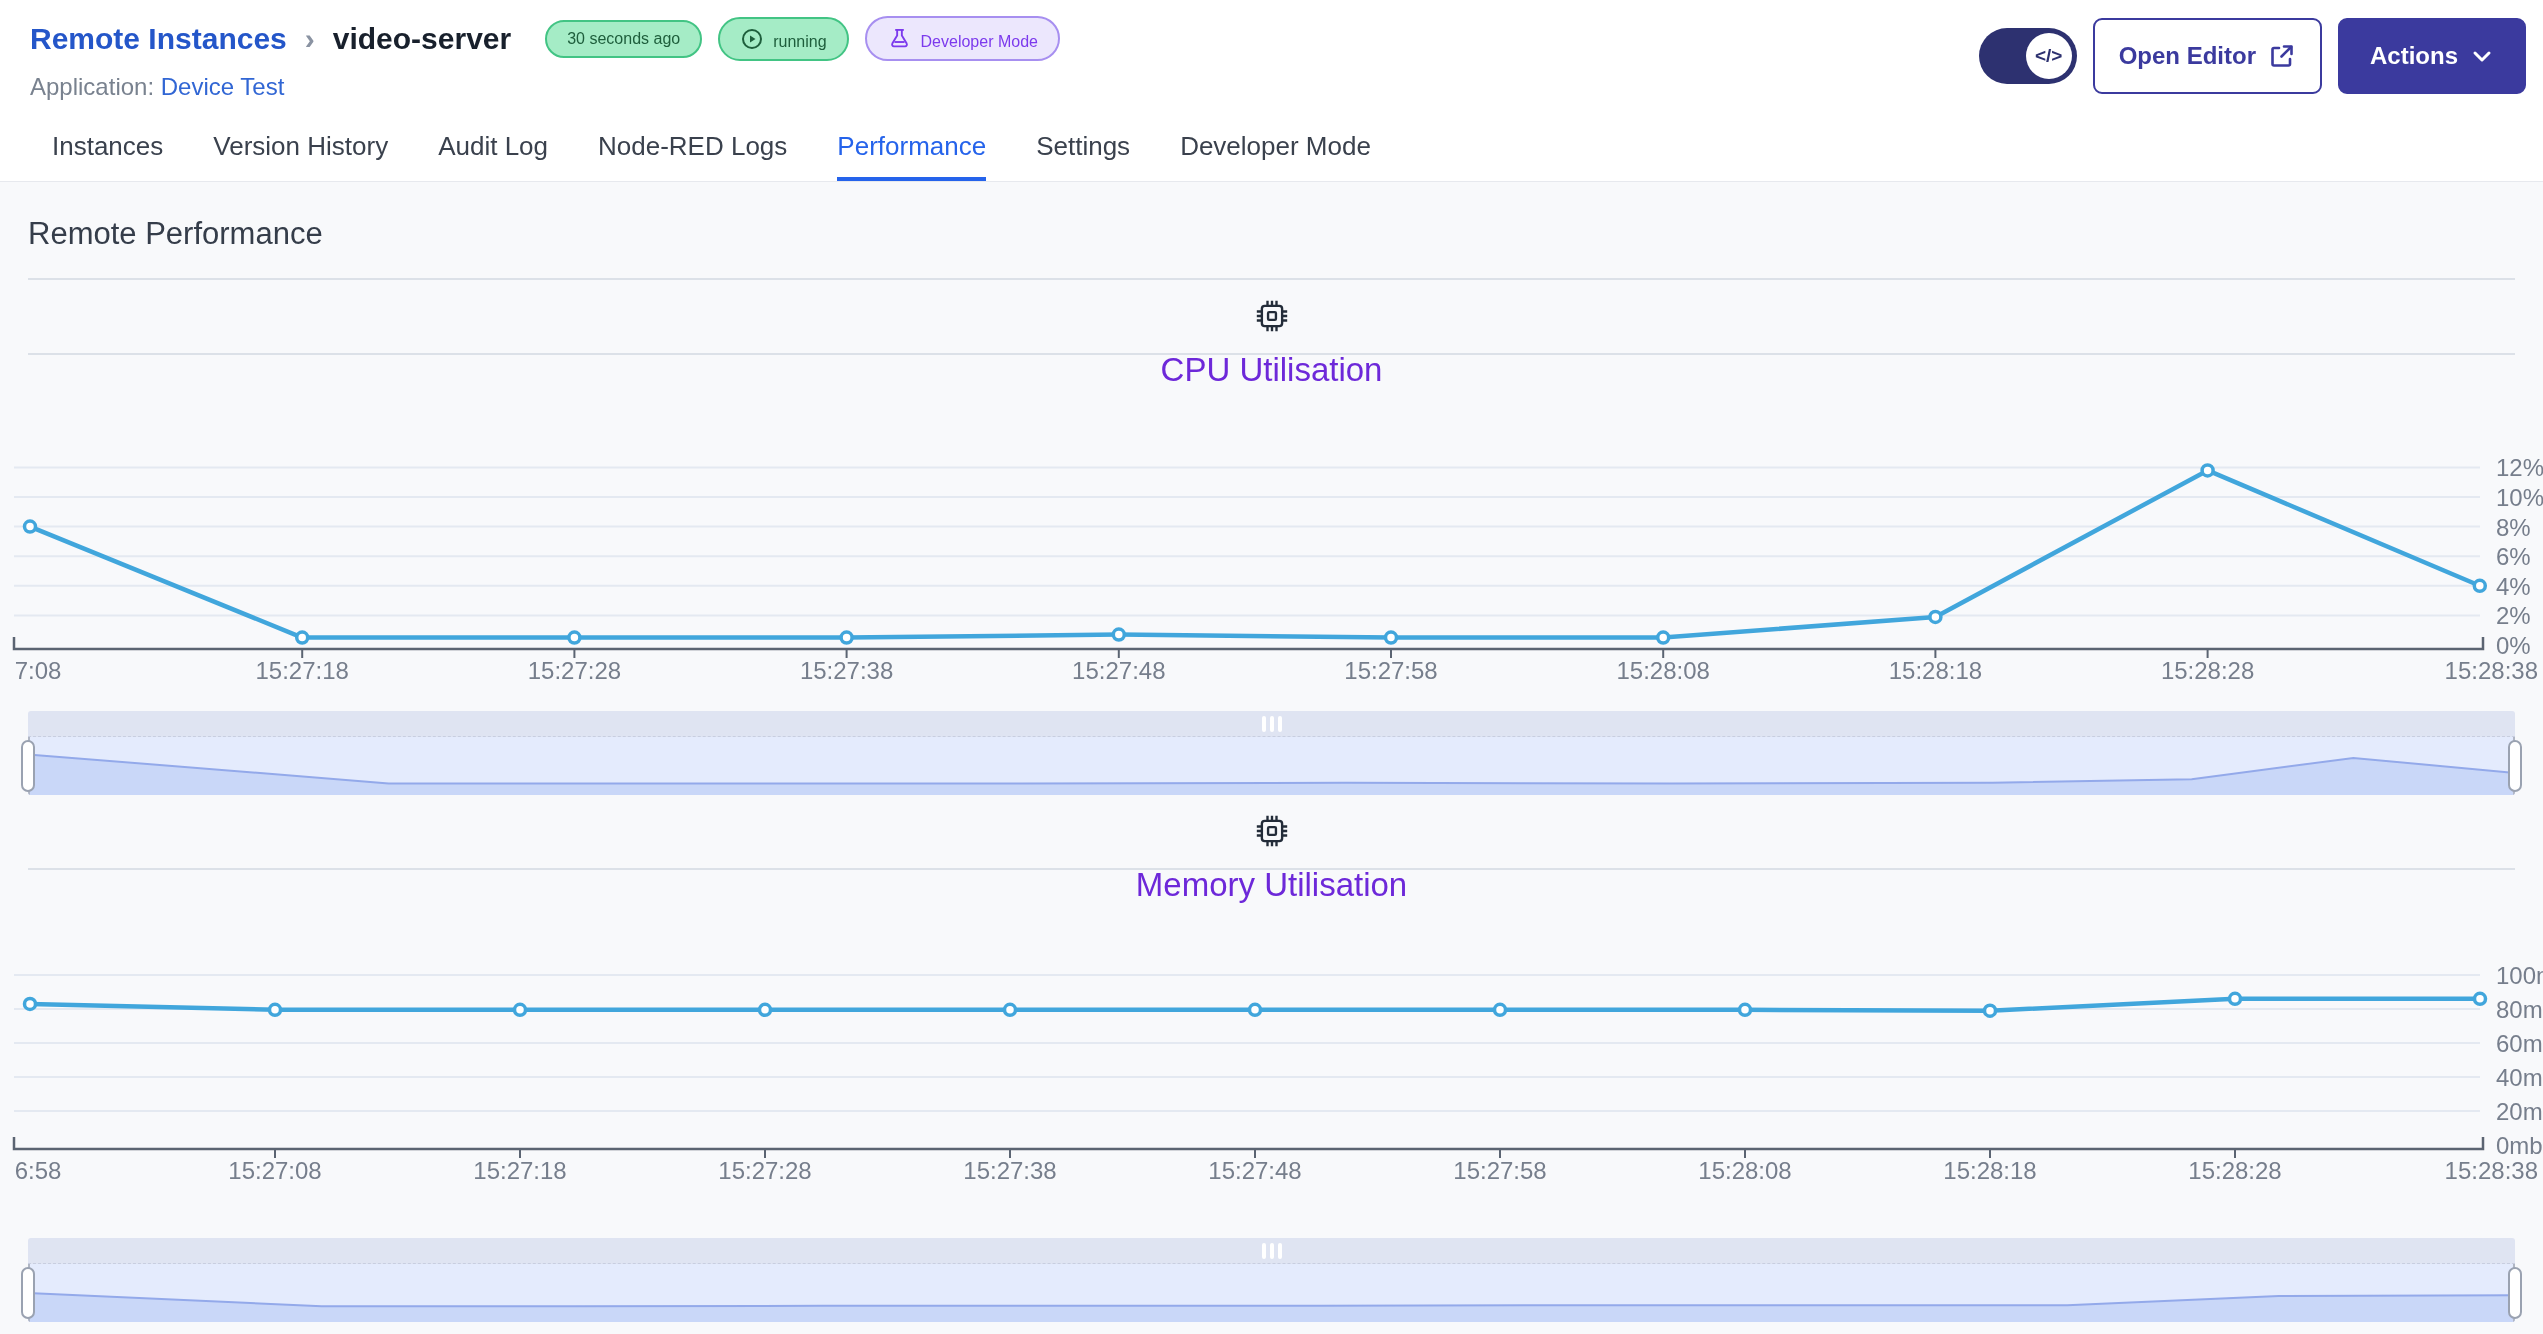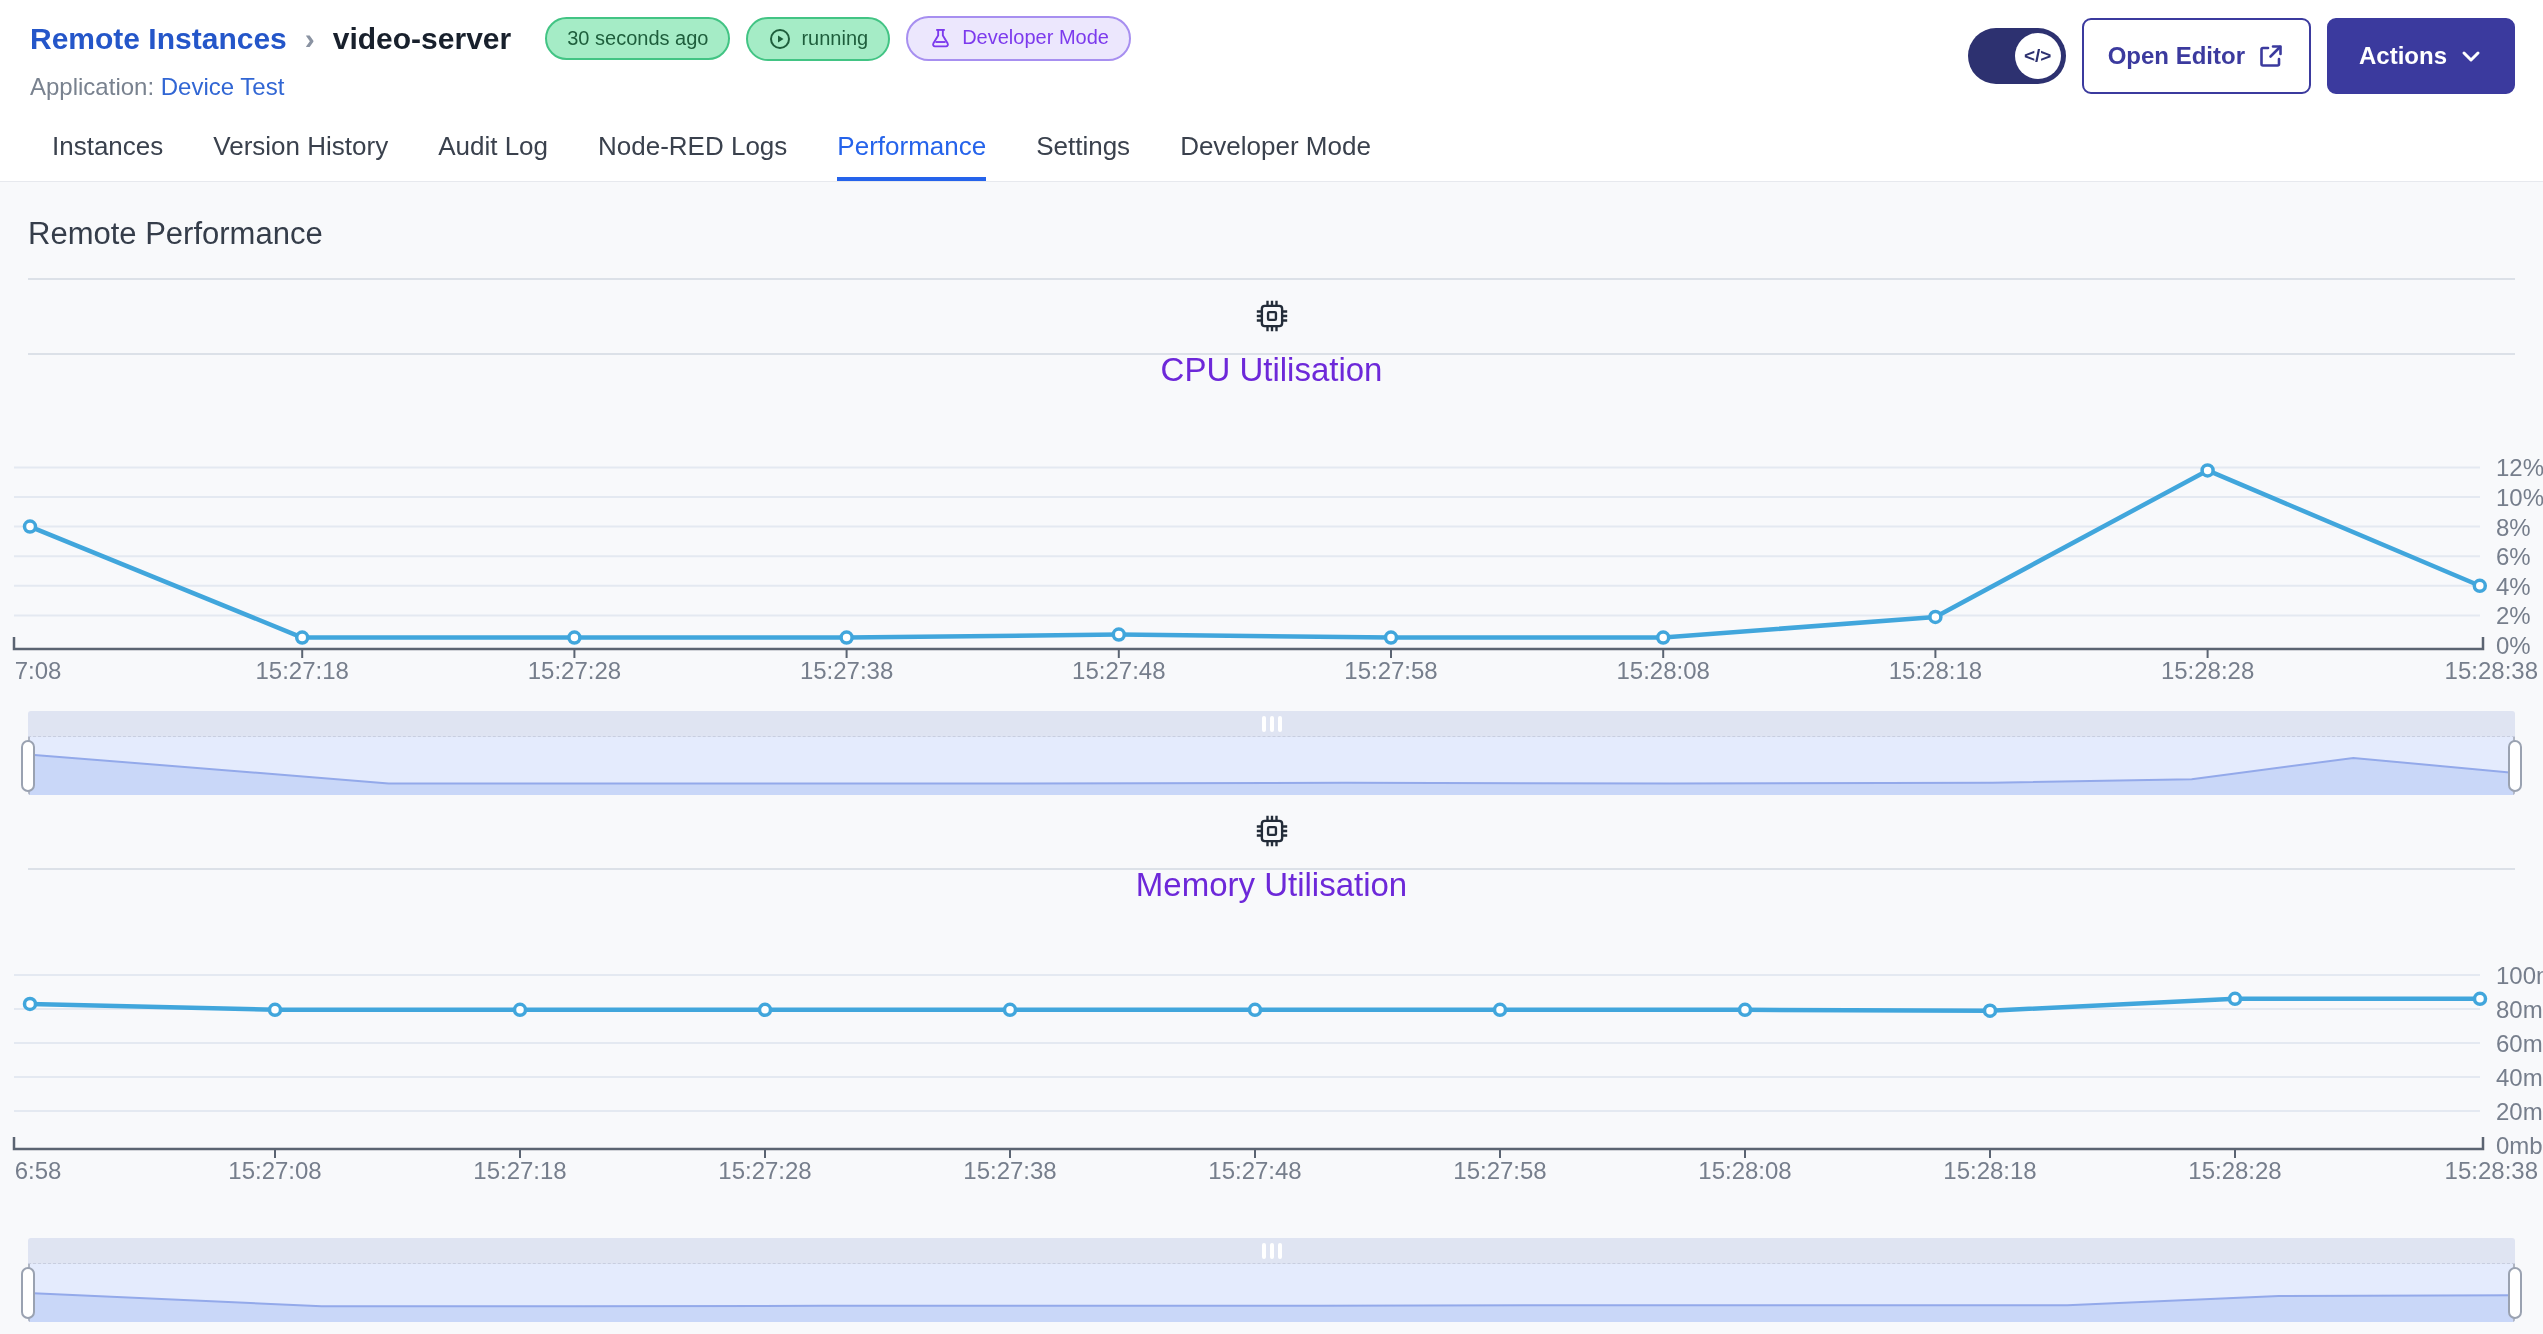--- a/index.html
+++ b/index.html
@@ -1,27 +1,27 @@
 <!DOCTYPE html>
 <html><head>
 <meta charset="utf-8">
 <style>
   * { box-sizing: border-box; margin: 0; padding: 0; }
   html,body { width: 2543px; height: 1334px; overflow: hidden;
     font-family: "Liberation Sans", sans-serif; background: #f8f9fb; }
 
   
-  .header { background: #fff; padding: 16px 28px 0 30px; display: flex;
+  .header { background: #fff; padding: 16px 17px 0 30px; display: flex;
     justify-content: space-between; align-items: flex-start; height: 112px; }
   .hdr-left {}
   .crumb-row { display: flex; align-items: center; gap: 16px; }
   .crumb-parent { color: #2456c9; font-size: 30px; font-weight: 700; cursor: pointer; }
   .crumb-sep { color: #8a93a2; font-size: 30px; font-weight: 700; padding: 0 2px; }
   .crumb-current { color: #18202c; font-size: 30px; font-weight: 700; margin-right: 18px; }
-  .badge { display: inline-flex; align-items: flex-start; gap: 9px; font-size: 20px;
+  .badge { display: inline-flex; align-items: flex-end; gap: 9px; font-size: 16px;
     padding: 8px 20px; border-radius: 999px; white-space: nowrap; }
   .badge.green { background: #a5ecc6; border: 2px solid #42c484; color: #1e5e3c; }
   .badge.purple { background: #ece7fd; border: 2px solid #a78ff0; color: #7c3aed; }
   .app-row { margin-top: 12px; font-size: 24px; color: #79828f; }
   .app-link { color: #3166d4; cursor: pointer; }
 
   .hdr-right { display: flex; align-items: center; gap: 16px; padding-top: 2px; }
   .toggle { width: 98px; height: 56px; border-radius: 28px; background: #2d3170;
     position: relative; cursor: pointer; flex: none; }
   .toggle-knob { position: absolute; right: 5px; top: 5px; width: 46px; height: 46px;

